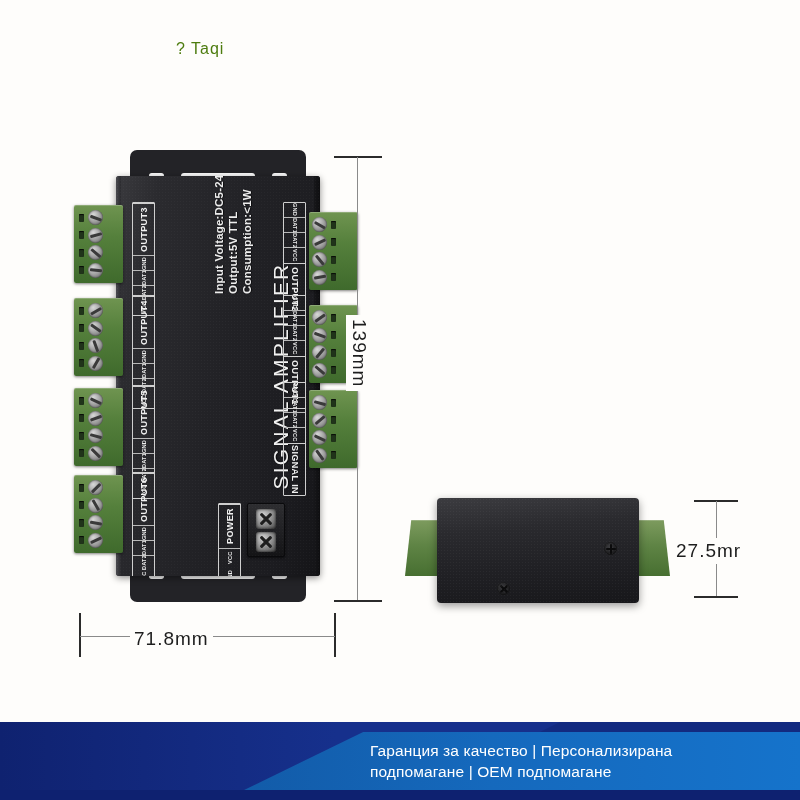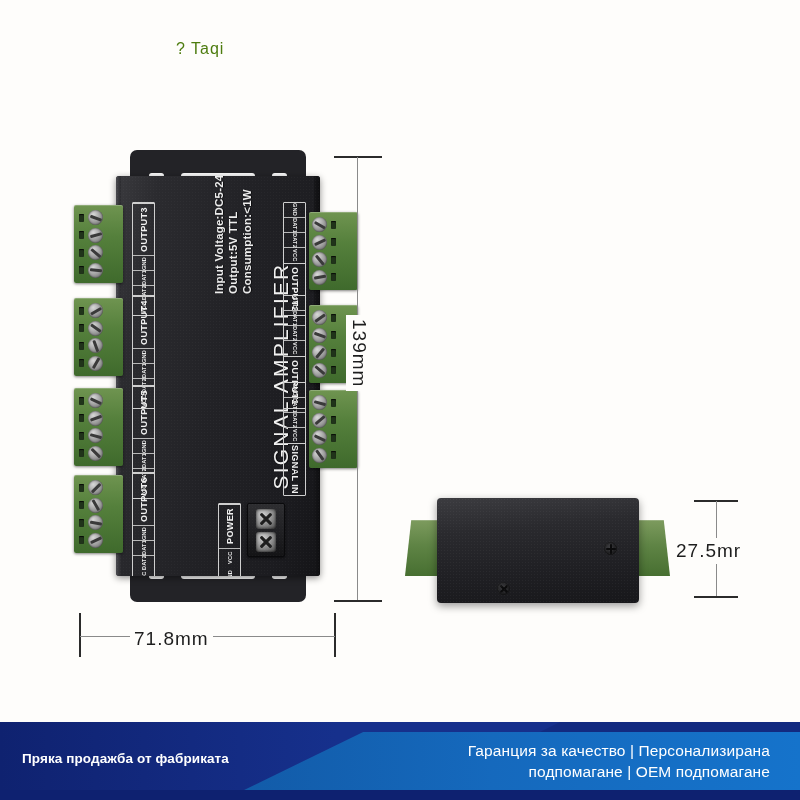--- a/index.html
+++ b/index.html
@@ -225,21 +225,21 @@
   }
   .bn-strip{position:absolute;left:0;bottom:0;width:800px;height:10px;background:#0e2170;}
   .bn-left-text{
     position:absolute;left:22px;top:29px;
     color:#ffffff;font-size:13.5px;font-weight:700;white-space:nowrap;
     letter-spacing:.1px;
   }
   .bn-right-text{
     position:absolute;left:370px;top:18px;width:400px;
     color:#ffffff;font-size:15.5px;line-height:21px;font-weight:400;
-    text-align:right;letter-spacing:.1px;
+    text-align:left;letter-spacing:.1px;
   }
 </style>
 </head>
 <body>
 
 <div class="stage">
 
   <div class="logo">? Taqi</div>
 
   <div class="device">
@@ -488,20 +488,19 @@
     <div class="dim-cap-h" style="position:absolute;left:694px;top:596px;width:44px;"></div>
     <div class="dim-line dim-v" style="position:absolute;left:716px;top:501px;height:95px;background:#8a8a8a;"></div>
     <div class="dim-text" style="left:672px;top:538px;">27.5mr</div>
   </div>
 
   <div class="banner">
     <div class="bn-base"></div>
     <div class="bn-dark"></div>
     <div class="bn-light"></div>
     <div class="bn-strip"></div>
-    <div class="bn-left-text">Пряка продажба от фабриката</div>
     <div class="bn-right-text">
       <div>Гаранция за качество | Персонализирана</div>
       <div>подпомагане | OEM подпомагане</div>
     </div>
   </div>
 
 </div>
 
 </body></html>

